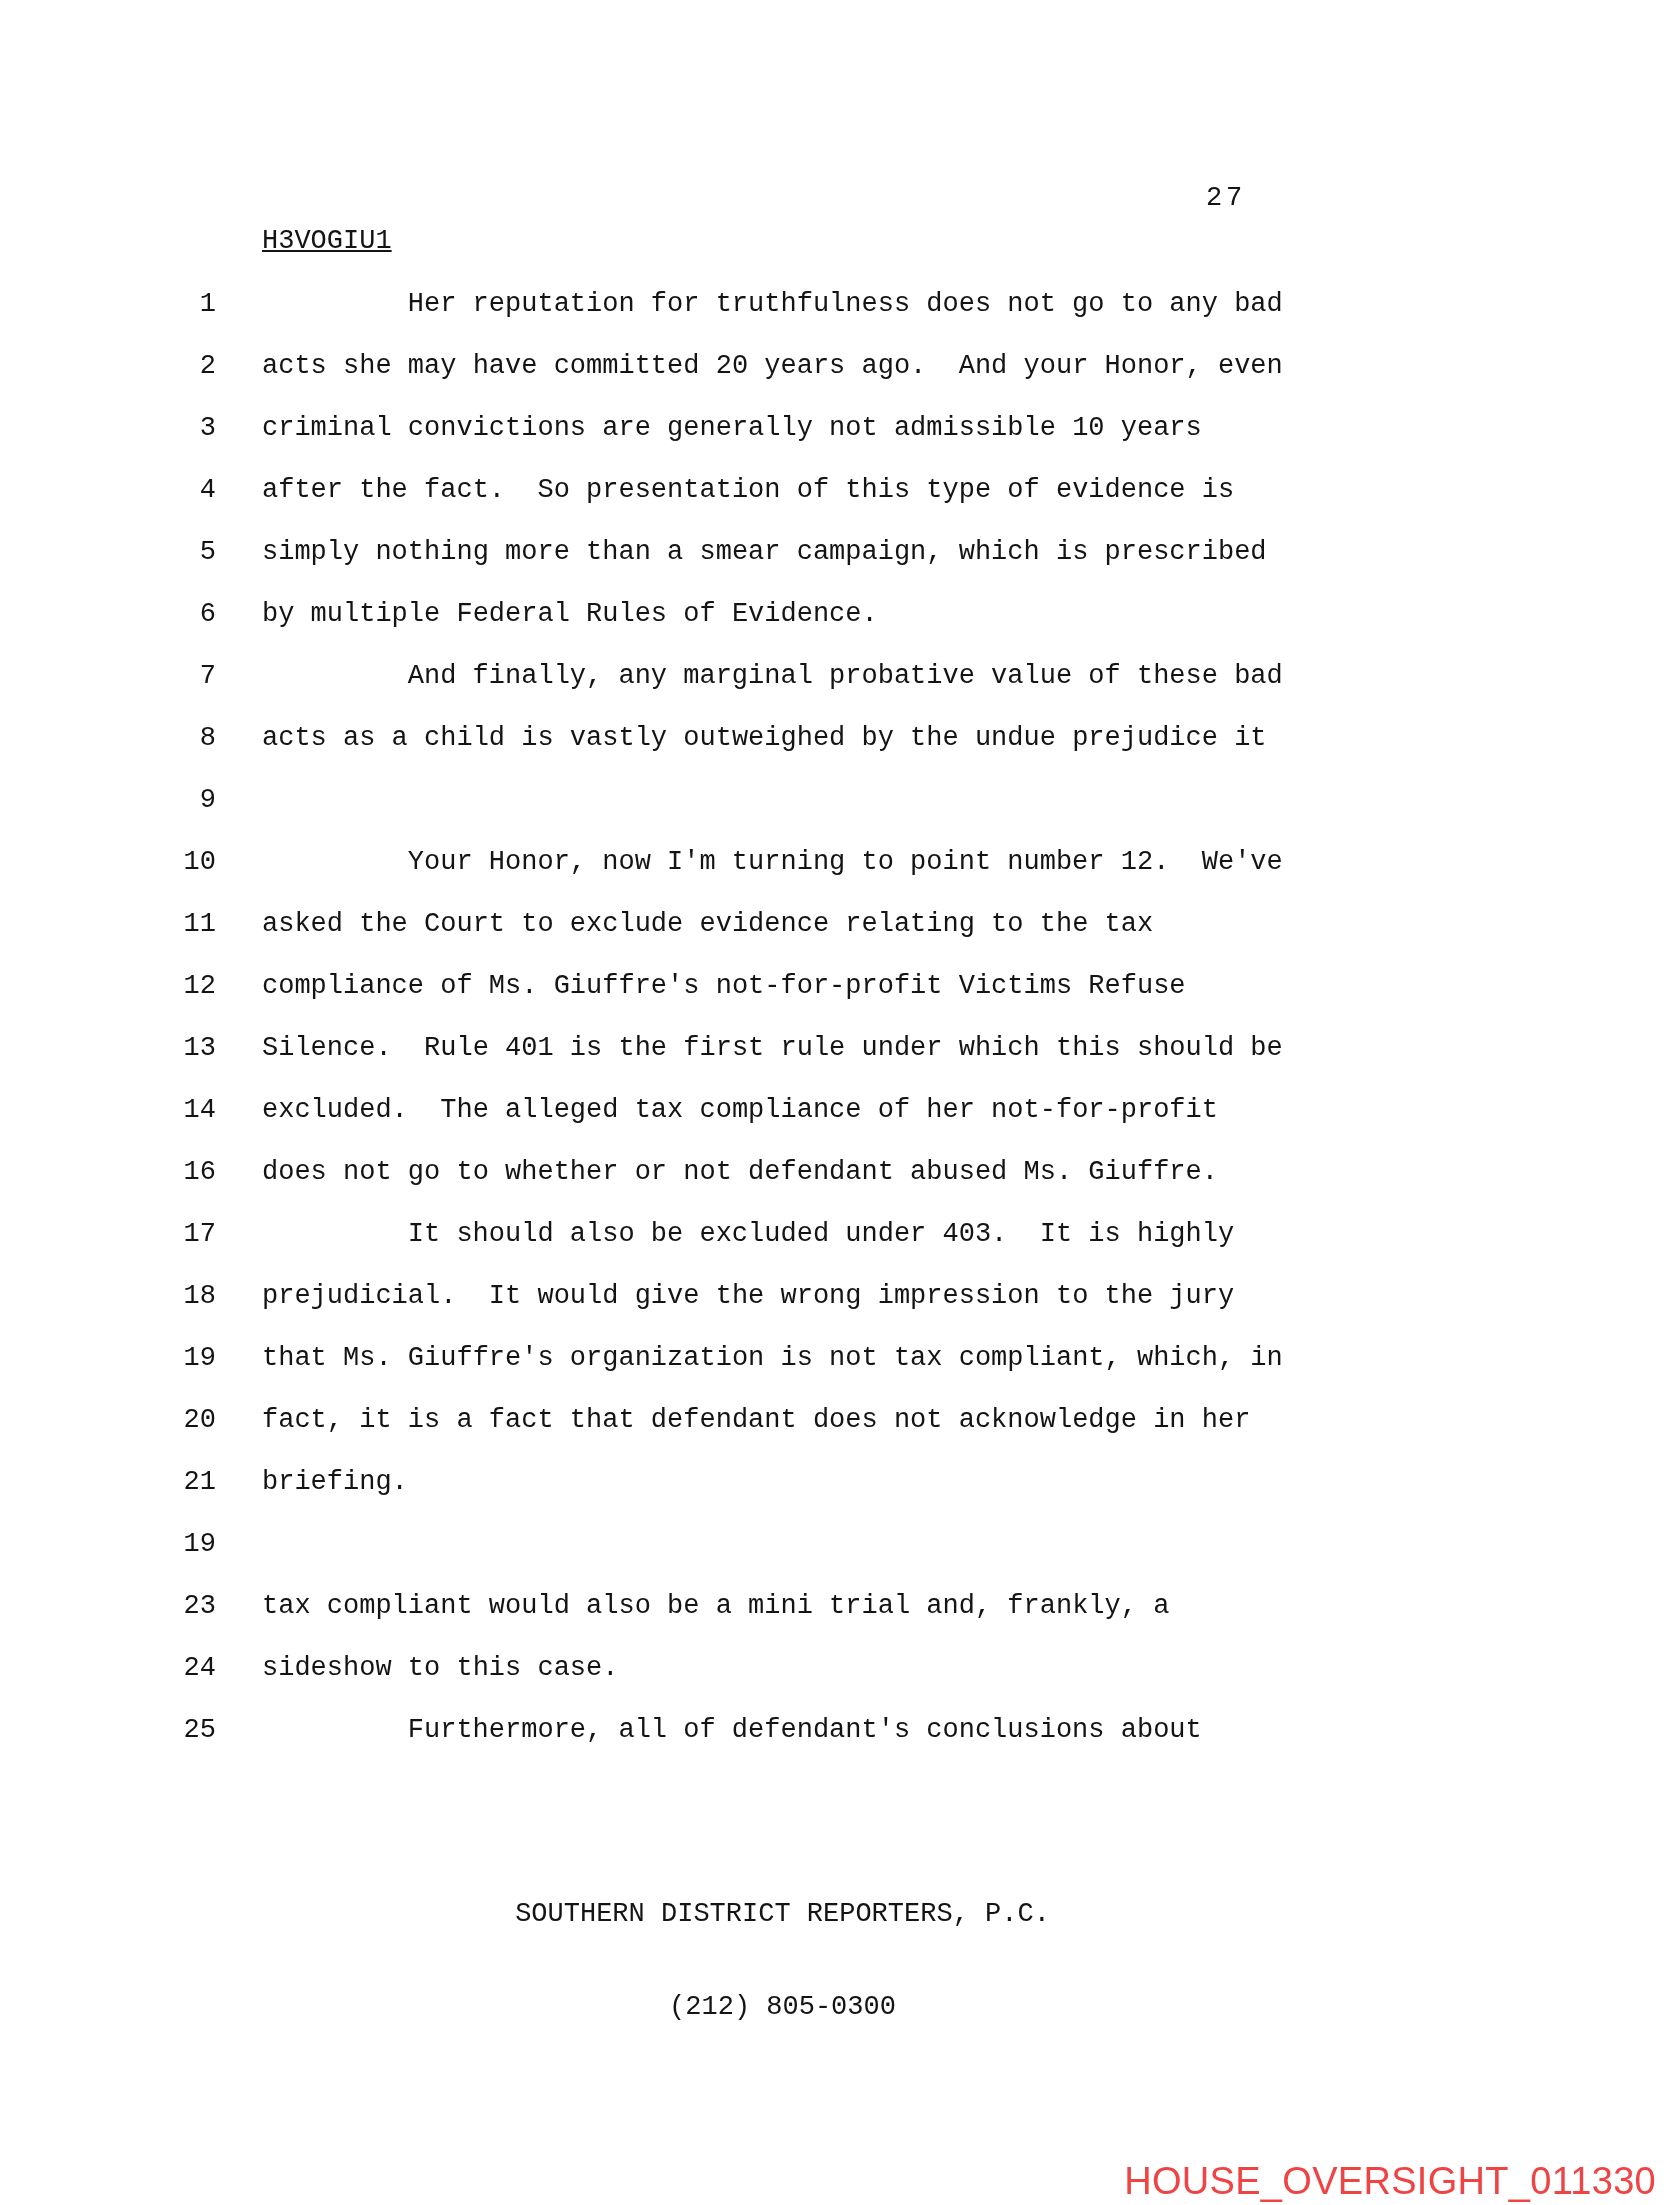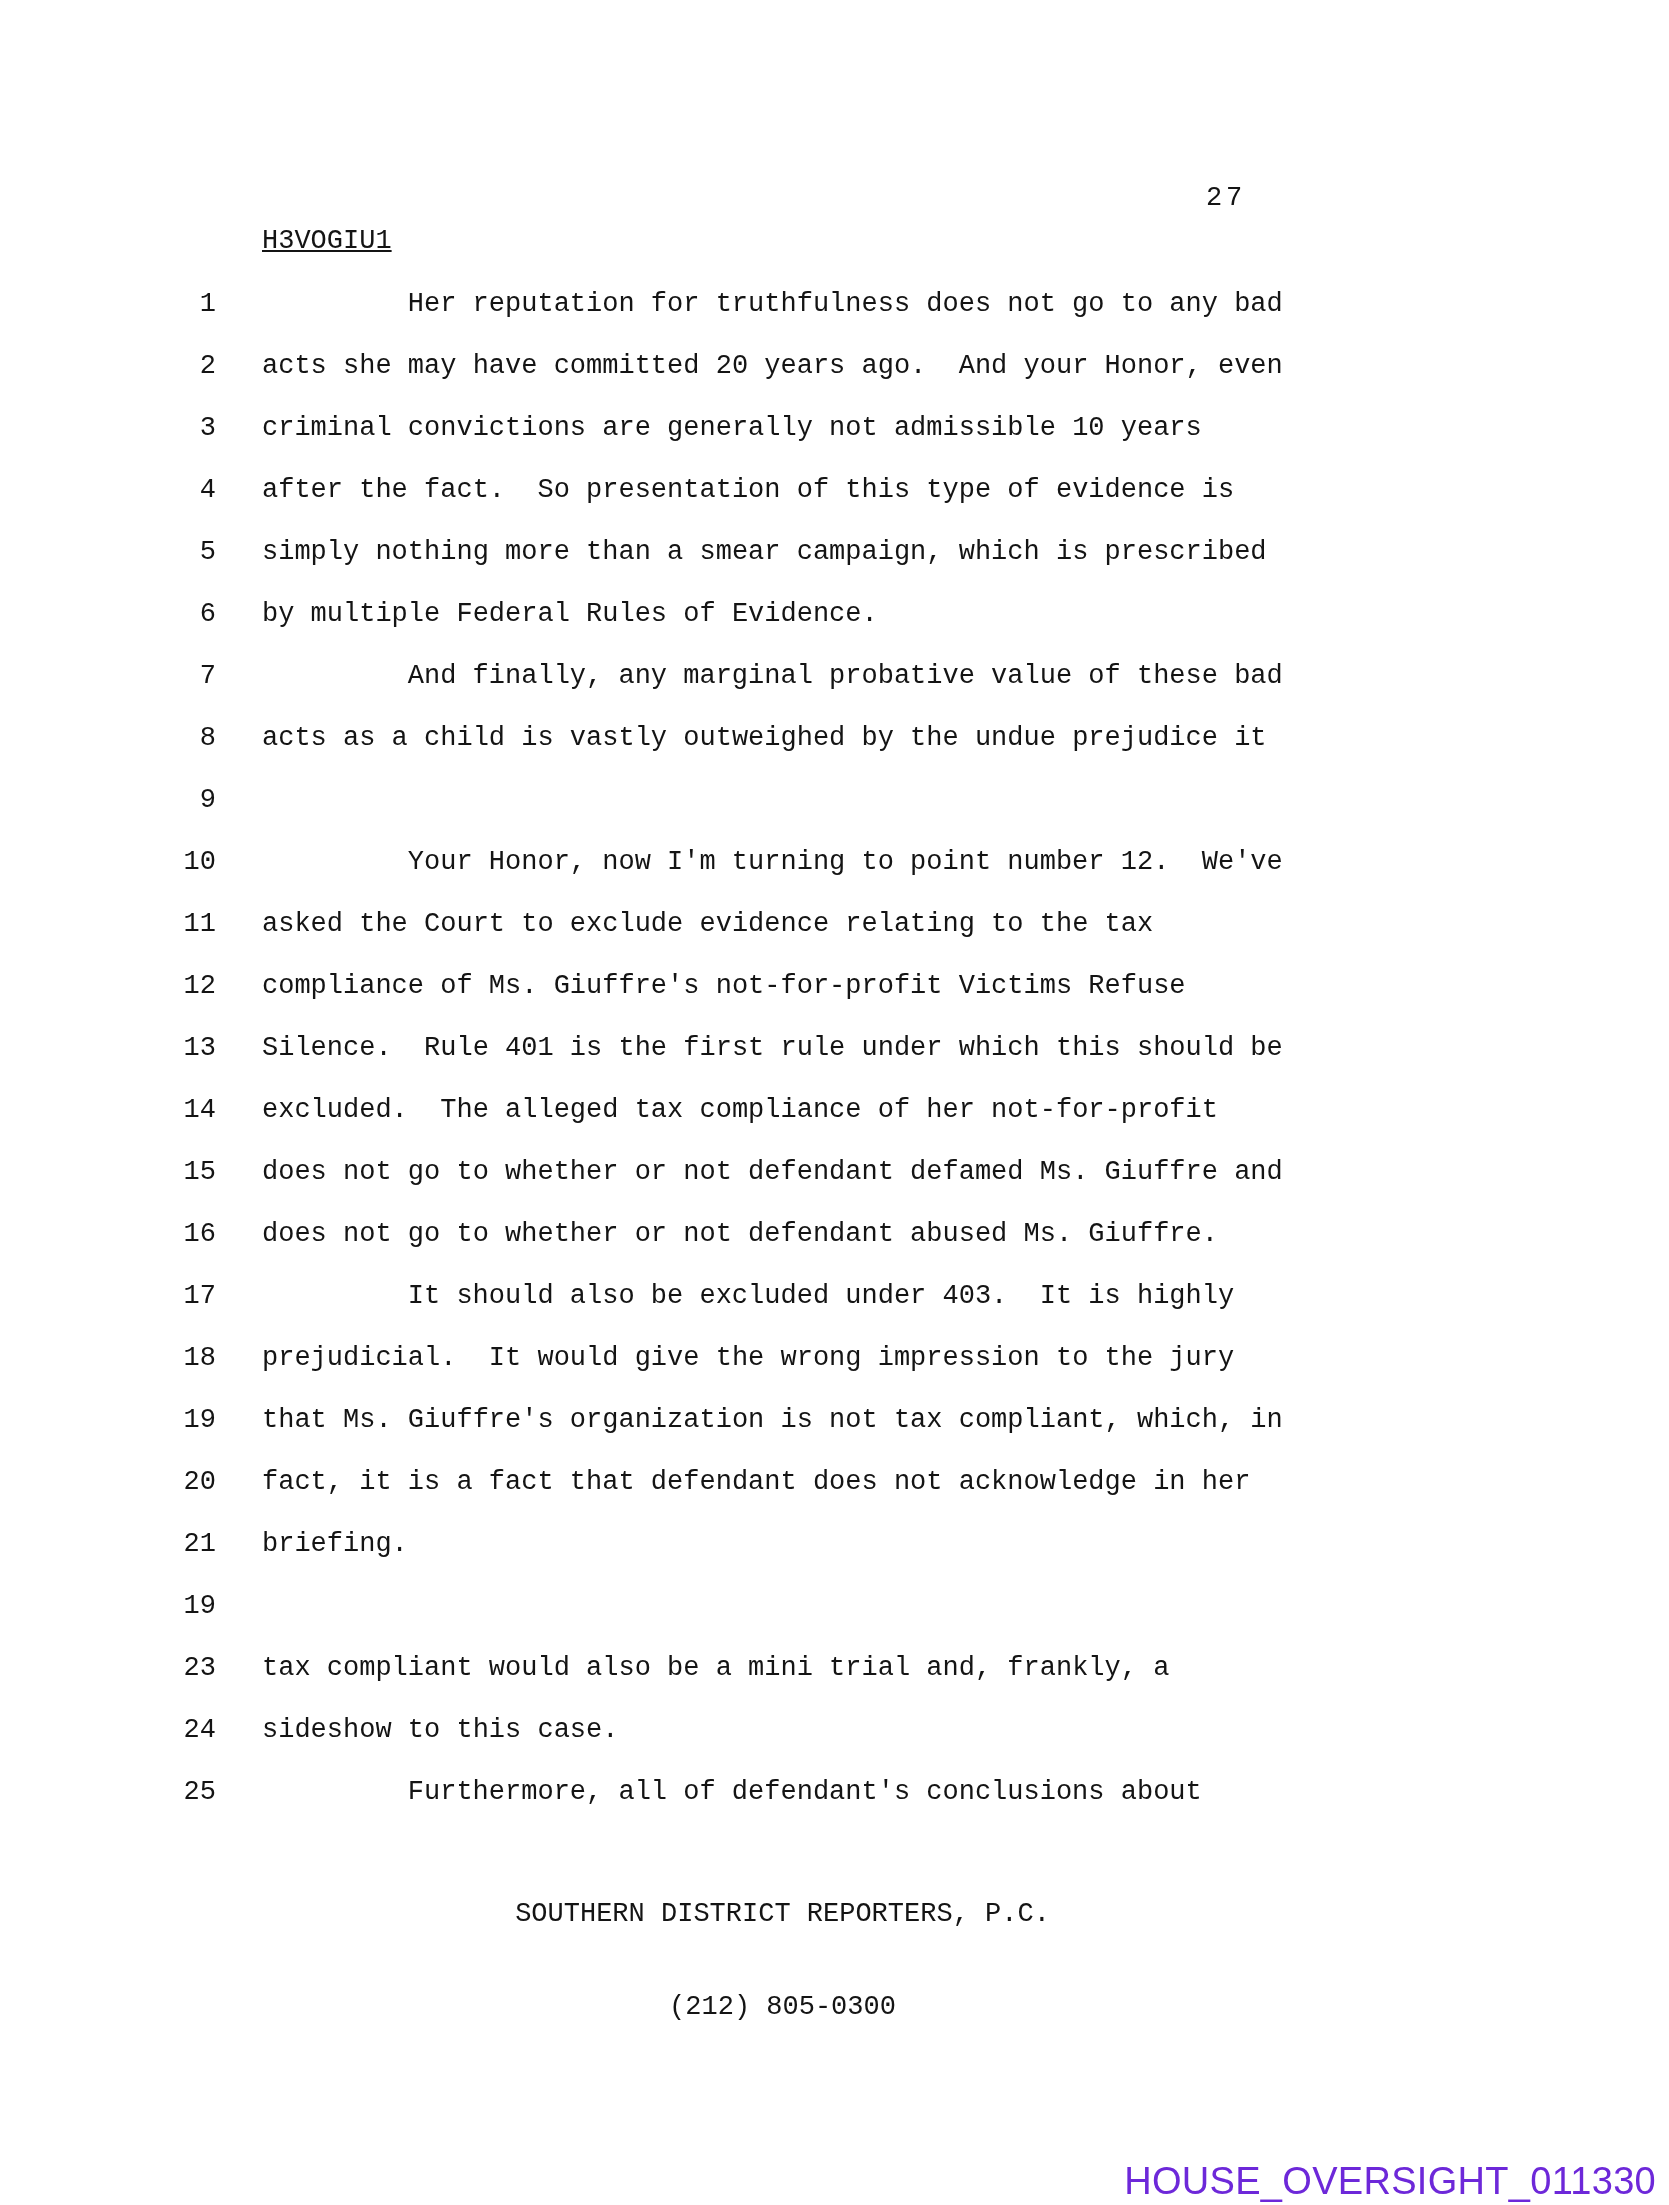--- a/index.html
+++ b/index.html
@@ -57,21 +57,21 @@
     text-align: center;
     line-height: 31px;
     white-space: pre;
   }
   .watermark {
     position: absolute;
     right: 13px;
     top: 2160px;
     font-family: "Liberation Sans", "DejaVu Sans", sans-serif;
     font-size: 38px;
-    color: #6d28d9;
+    color: #ef4444;
     letter-spacing: 0.3px;
   }
 </style>
 </head>
 <body>
 
 <div class="page">
 
   <div class="page-number">27</div>
 
@@ -140,24 +140,20 @@
   <div class="line-row">
     <span class="line-num">13</span>
     <span class="line-text">Silence.  Rule 401 is the first rule under which this should be</span>
   </div>
 
   <div class="line-row">
     <span class="line-num">14</span>
     <span class="line-text">excluded.  The alleged tax compliance of her not-for-profit</span>
   </div>
 
-  <div class="line-row">
-    <span class="line-num">15</span>
-    <span class="line-text">does not go to whether or not defendant defamed Ms. Giuffre and</span>
-  </div>
 
   <div class="line-row">
     <span class="line-num">16</span>
     <span class="line-text">does not go to whether or not defendant abused Ms. Giuffre.</span>
   </div>
 
   <div class="line-row">
     <span class="line-num">17</span>
     <span class="line-text" style="padding-left: 9ch;">It should also be excluded under 403.  It is highly</span>
   </div>

